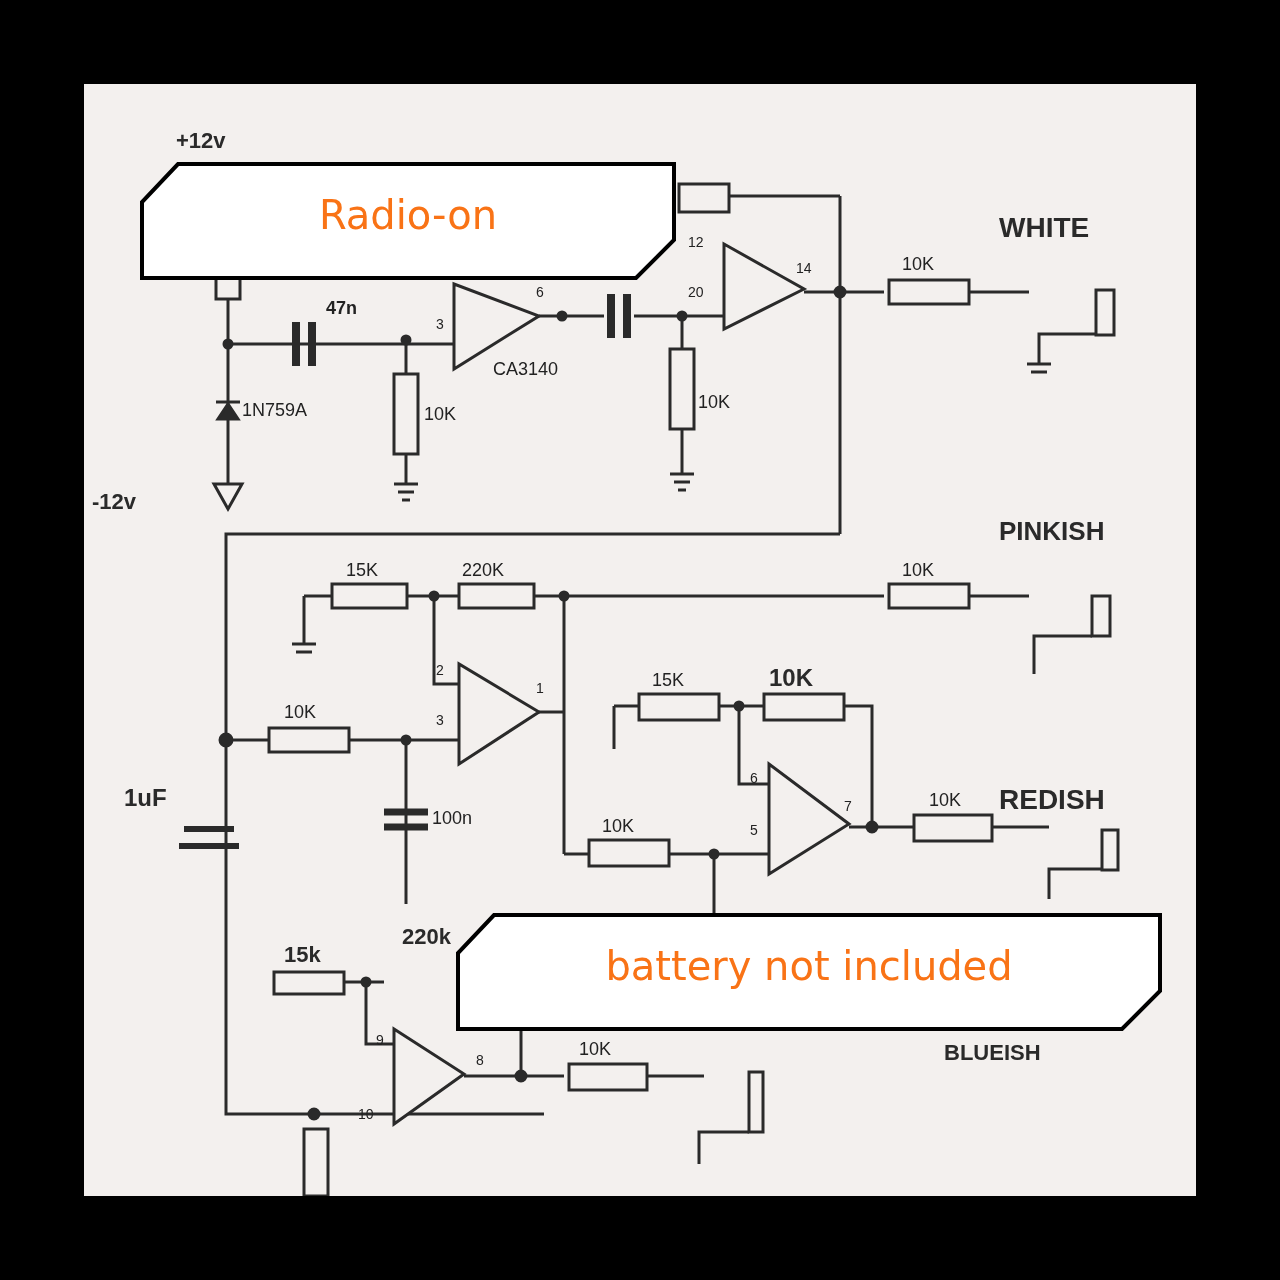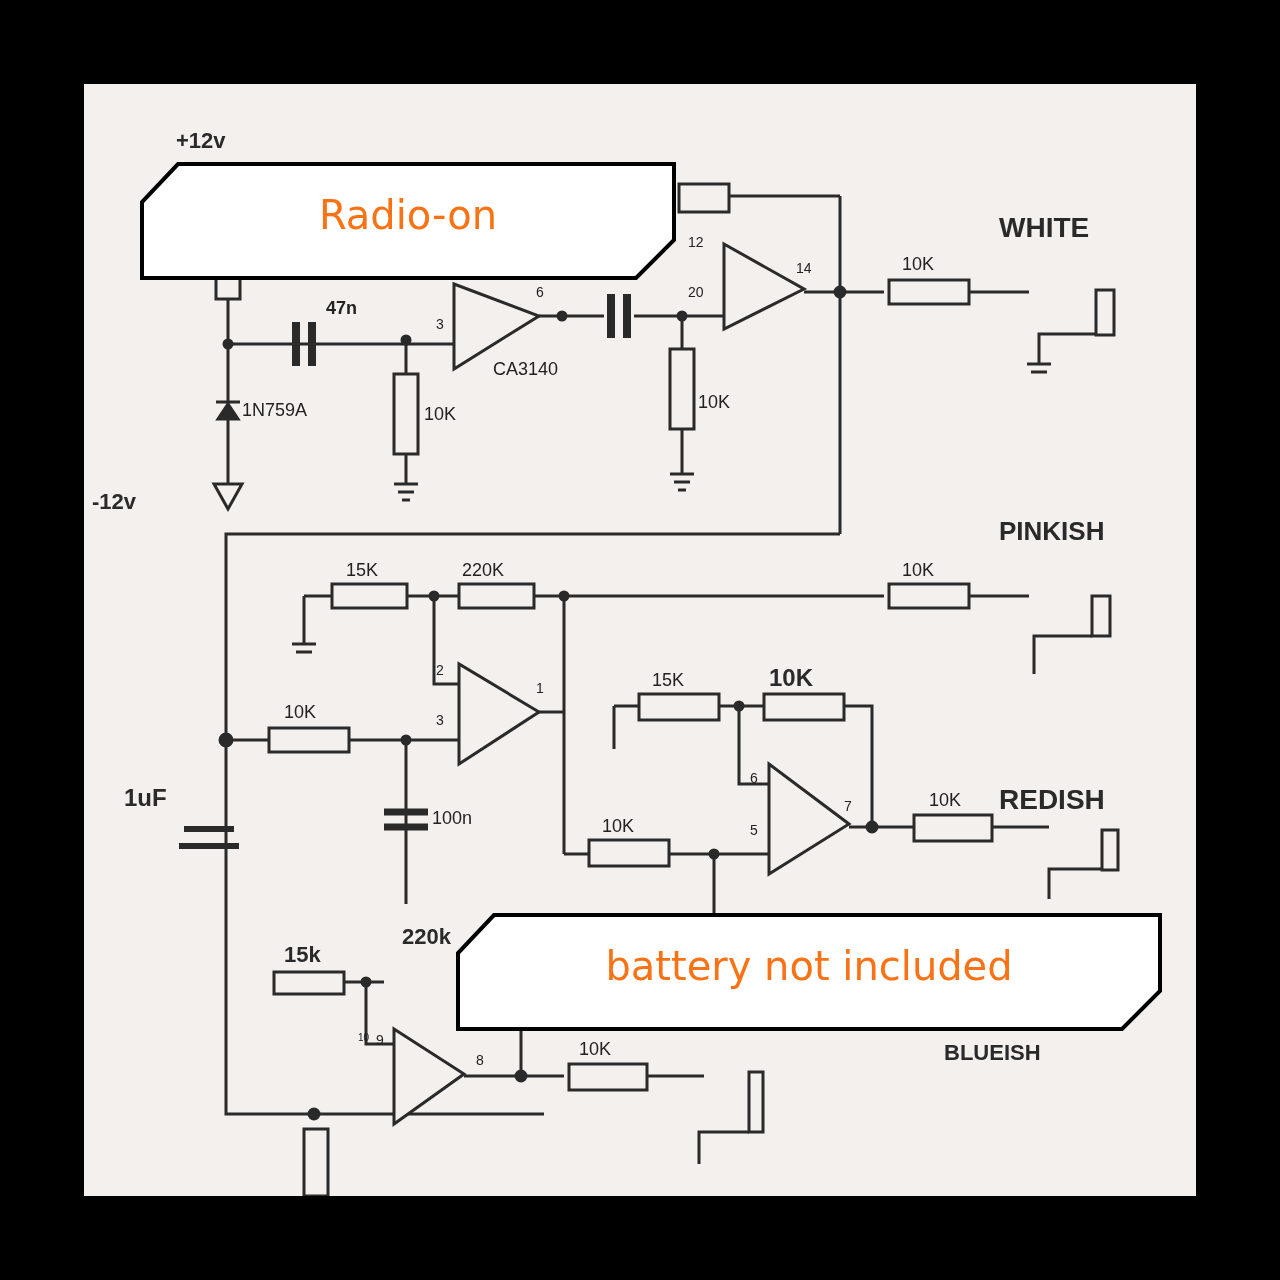--- a/index.html
+++ b/index.html
@@ -160,21 +160,21 @@
   <div class="lbl" style="left:604px;top:150px;font-size:14px;">12</div>
   <div class="lbl" style="left:604px;top:200px;font-size:14px;">20</div>
   <div class="lbl" style="left:712px;top:176px;font-size:14px;">14</div>
   <div class="lbl" style="left:352px;top:578px;font-size:14px;">2</div>
   <div class="lbl" style="left:352px;top:628px;font-size:14px;">3</div>
   <div class="lbl" style="left:452px;top:596px;font-size:14px;">1</div>
   <div class="lbl" style="left:666px;top:686px;font-size:14px;">6</div>
   <div class="lbl" style="left:666px;top:738px;font-size:14px;">5</div>
   <div class="lbl" style="left:760px;top:714px;font-size:14px;">7</div>
   <div class="lbl" style="left:292px;top:948px;font-size:14px;">9</div>
-  <div class="lbl" style="left:274px;top:948px;font-size:10px;">10</div>
+  <div class="lbl" style="left:274px;top:1022px;font-size:14px;">10</div>
   <div class="lbl" style="left:392px;top:968px;font-size:14px;">8</div>
 </div>
 
 <svg style="position:absolute;left:140px;top:162px;" width="536" height="118">
   <polygon points="38,2 534,2 534,78 496,116 2,116 2,40" fill="#fff" stroke="#000" stroke-width="4"></polygon>
 </svg>
 <div class="caption" style="left:140px;top:192px;width:536px;">Radio-on</div>
 
 <svg style="position:absolute;left:456px;top:913px;" width="706" height="118">
   <polygon points="38,2 704,2 704,78 666,116 2,116 2,40" fill="#fff" stroke="#000" stroke-width="4"></polygon>

